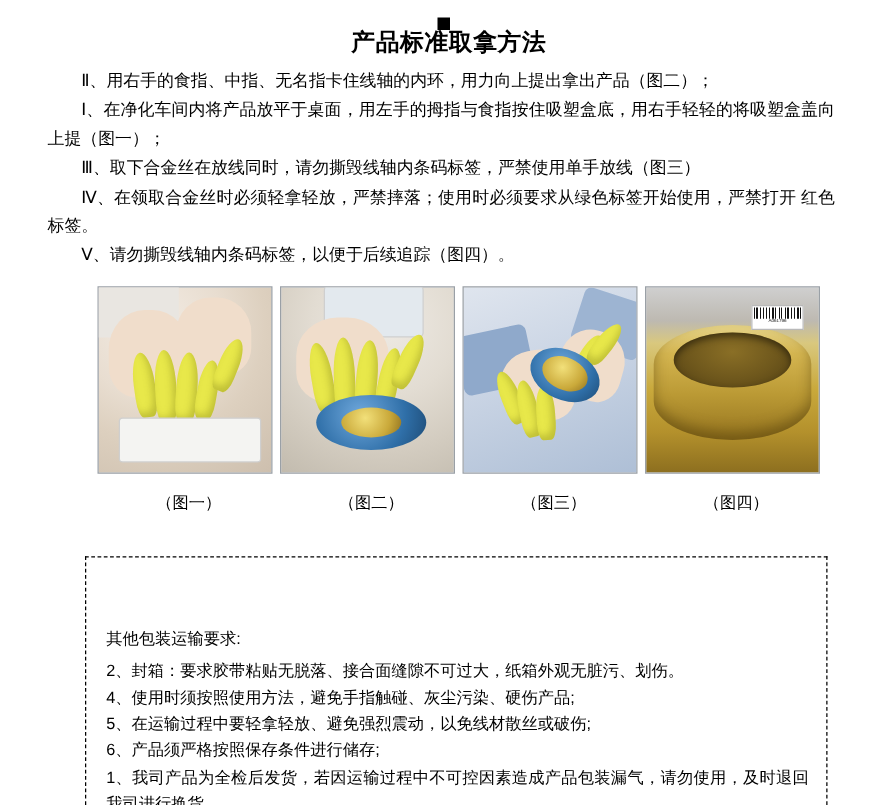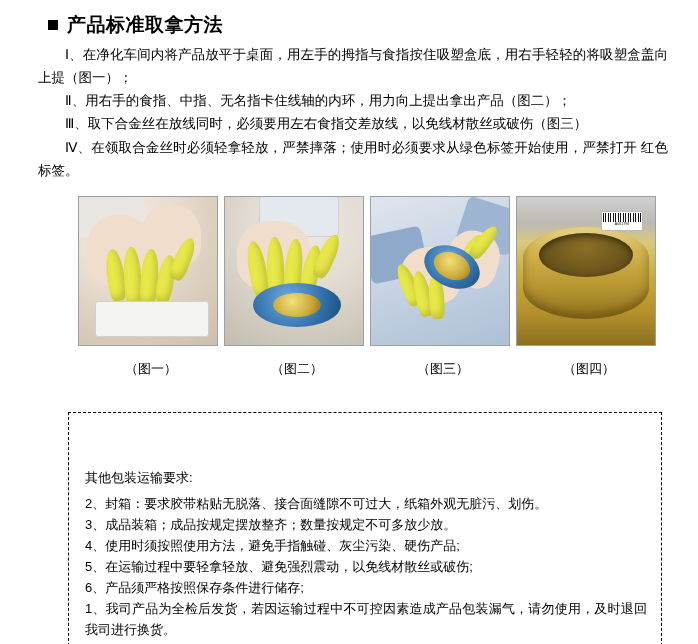--- a/index.html
+++ b/index.html
@@ -19,20 +19,21 @@
     width: 698px;
     height: 644px;
     box-sizing: border-box;
     padding: 10px 28px 0 38px;
   }
   
   .title-row {
     display: flex;
     align-items: center;
     margin: 4px 0 6px 10px;
+    flex-direction: column;
   }
   .title-bullet {
     width: 10px;
     height: 10px;
     background: #000;
     margin-right: 9px;
     flex: 0 0 auto;
   }
   .title-text {
     font-size: 19px;
@@ -190,24 +191,25 @@
 <body>
 
 <div class="page">
 
   <div class="title-row">
     <span class="title-bullet"></span>
     <span class="title-text">产品标准取拿方法</span>
   </div>
 
   <div class="para-block">
+    <p class="para">Ⅱ、用右手的食指、中指、无名指卡住线轴的内环，用力向上提出拿出产品（图二）；</p>
     <p class="para">Ⅰ、在净化车间内将产品放平于桌面，用左手的拇指与食指按住吸塑盒底，用右手轻轻的将吸塑盒盖向上提（图一）；</p>
-    <p class="para">Ⅱ、用右手的食指、中指、无名指卡住线轴的内环，用力向上提出拿出产品（图二）；</p>
-    <p class="para">Ⅲ、取下合金丝在放线同时，必须要用左右食指交差放线，以免线材散丝或破伤（图三）</p>
+    <p class="para">Ⅲ、取下合金丝在放线同时，请勿撕毁线轴内条码标签，严禁使用单手放线（图三）</p>
     <p class="para">Ⅳ、在领取合金丝时必须轻拿轻放，严禁摔落；使用时必须要求从绿色标签开始使用，严禁打开 红色标签。</p>
+    <p class="para">Ⅴ、请勿撕毁线轴内条码标签，以便于后续追踪（图四）。</p>
   </div>
 
   <div class="figures">
 
     <div class="fig">
       <div class="fig-img photo1">
         <div class="sleeve" style="left:-6px; top:-4px; width:70px; height:44px; background:#e9e6e1;"></div>
         <div class="hand" style="left:8px; top:18px; width:64px; height:70px;"></div>
         <div class="hand" style="left:62px; top:8px; width:60px; height:62px;"></div>
         <div class="glove-fingers">
@@ -268,20 +270,19 @@
         </div>
       </div>
       <div class="fig-cap">（图四）</div>
     </div>
 
   </div>
 
   <div class="notes-box">
     <div class="notes-title">其他包装运输要求:</div>
     <div class="note-line">2、封箱：要求胶带粘贴无脱落、接合面缝隙不可过大，纸箱外观无脏污、划伤。</div>
-    <div class="note-line">3、成品装箱；成品按规定摆放整齐；数量按规定不可多放少放。</div>
     <div class="note-line">4、使用时须按照使用方法，避免手指触碰、灰尘污染、硬伤产品;</div>
     <div class="note-line">5、在运输过程中要轻拿轻放、避免强烈震动，以免线材散丝或破伤;</div>
     <div class="note-line">6、产品须严格按照保存条件进行储存;</div>
     <div class="note-line">1、我司产品为全检后发货，若因运输过程中不可控因素造成产品包装漏气，请勿使用，及时退回我司进行换货。</div>
   </div>
 
 </div>
 
 </body></html>

